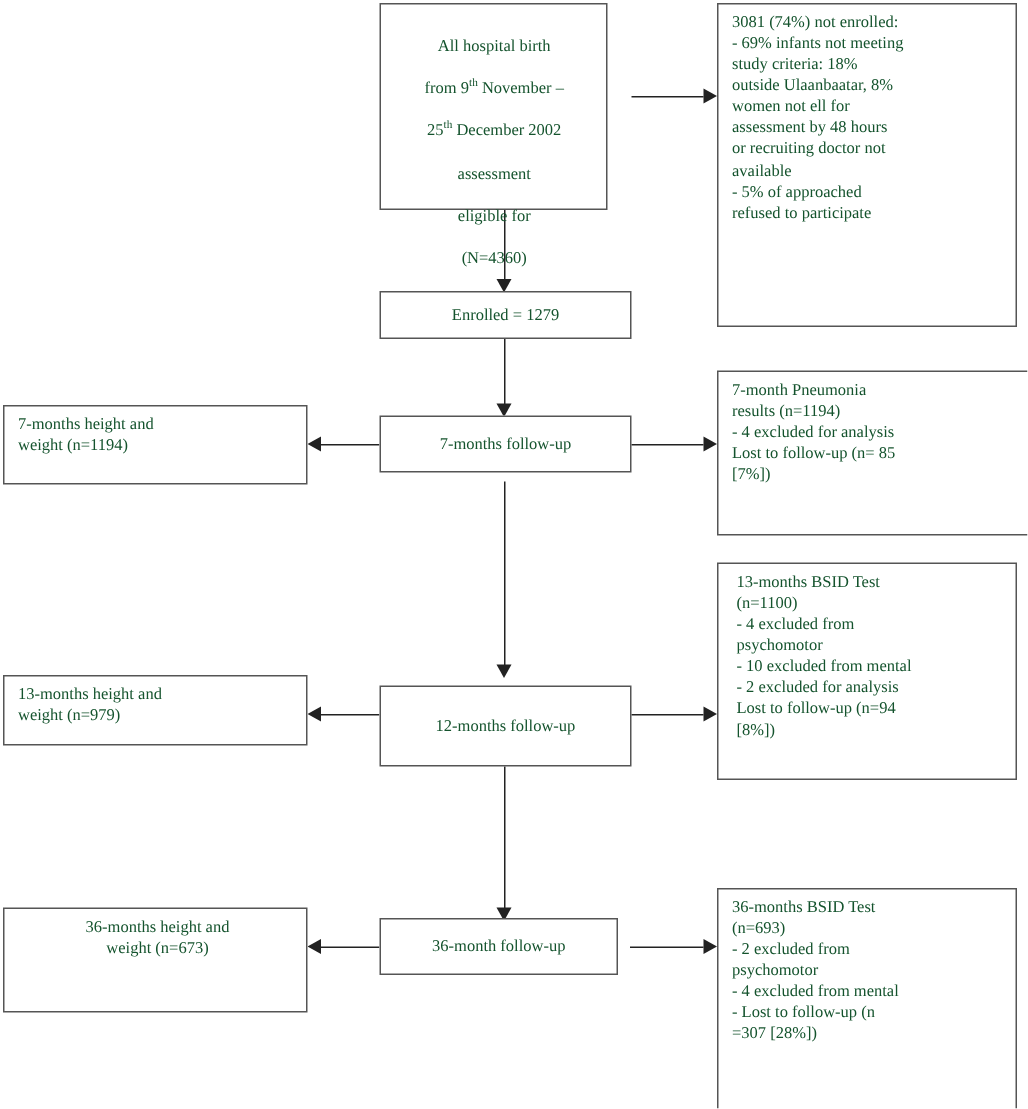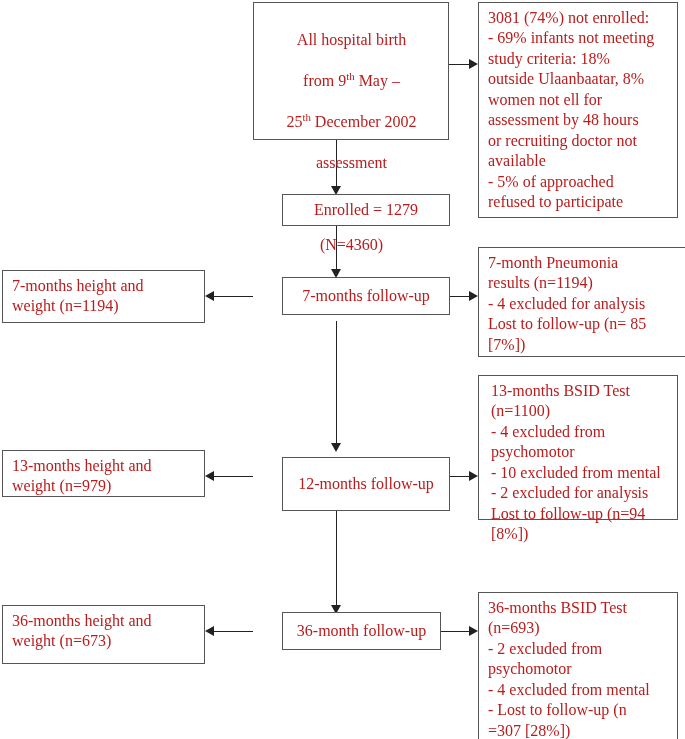--- a/index.html
+++ b/index.html
@@ -17,36 +17,35 @@
     width: 685px;
     height: 739px;
     background: #ffffff;
     overflow: hidden;
   }
   .box {
     position: absolute;
     box-sizing: border-box;
     border: 1px solid #555555;
     background: #ffffff;
-    font-size: 16px;
+    font-size: 11px;
     line-height: 1.28;
-    color: #b91c1c;
+    color: #14532d;
     white-space: pre-line;
     z-index: 3;
   }
   .box.pad-left {
     padding: 5px 6px 5px 9px;
     text-align: left;
   }
   .box.pad-c {
     padding: 6px 8px;
     display: flex;
     align-items: center;
     justify-content: center;
-    margin-left: 29px;
   }
   .box.pad-top {
     padding: 7px 8px 5px 9px;
     text-align: center;
   }
   
   .vline {
     position: absolute;
     width: 0;
     border-left: 1.6px solid #222222;
@@ -119,23 +118,23 @@
 
   <div class="vline" style="left:336px; top:501px; height:106px;"></div>
   <div class="arrow-down" style="left:331px; top:605px;"></div>
 
   <div class="hline" style="left:213px; top:631px; width:40px;"></div>
   <div class="arrow-left" style="left:205px; top:626px;"></div>
 
   <div class="hline" style="left:420px; top:631px; width:49px;"></div>
   <div class="arrow-right" style="left:469px; top:626px;"></div>
 
-  <div class="box pad-top" style="left:253px; top:2px; width:196px; height:138px;">
+  <div class="box pad-top" style="left:253px; top:2px; width:152px; height:138px;">
     <div>All hospital birth</div>
-    <div><span>from 9</span><sup>th</sup><span> May –</span></div>
+    <div><span>from 9</span><sup>th</sup><span> November –</span></div>
     <div><span>25</span><sup>th</sup><span> December 2002</span></div>
     <div>assessment</div>
     <div>eligible for</div>
     <div>(N=4360)</div>
   </div>
 
   <div class="box pad-left" style="left:478px; top:2px; width:200px; height:216px;">3081 (74%) not enrolled:
 - 69% infants not meeting
    study criteria: 18%
    outside Ulaanbaatar, 8%
@@ -168,21 +167,21 @@
 (n=1100)
 - 4 excluded from
    psychomotor
 - 10 excluded from mental
 - 2 excluded for analysis
 Lost to follow-up (n=94
 [8%])</div>
 
   <div class="box pad-c" style="left:253px; top:612px; width:159px; height:38px;">36-month follow-up</div>
 
-  <div class="box pad-left" style="left:2px; top:605px; width:203px; height:59px;">36-months height and
+  <div class="box pad-left" style="left:2px; top:605px; width:203px; height:70px;text-align:center;">36-months height and
 weight (n=673)</div>
 
   <div class="box pad-left" style="left:478px; top:592px; width:200px; height:158px;">36-months BSID Test
 (n=693)
 - 2 excluded from
    psychomotor
 - 4 excluded from mental
 - Lost to follow-up (n
    =307 [28%])</div>
 

